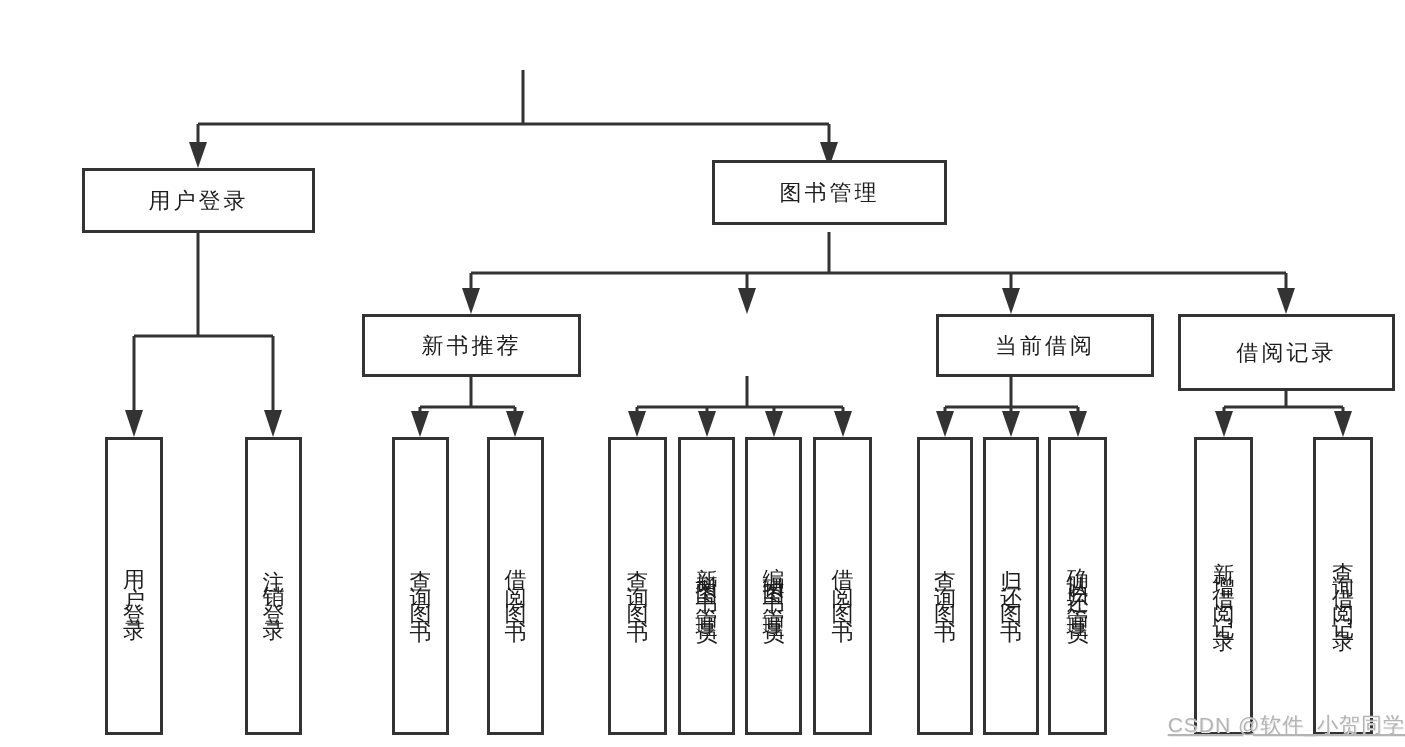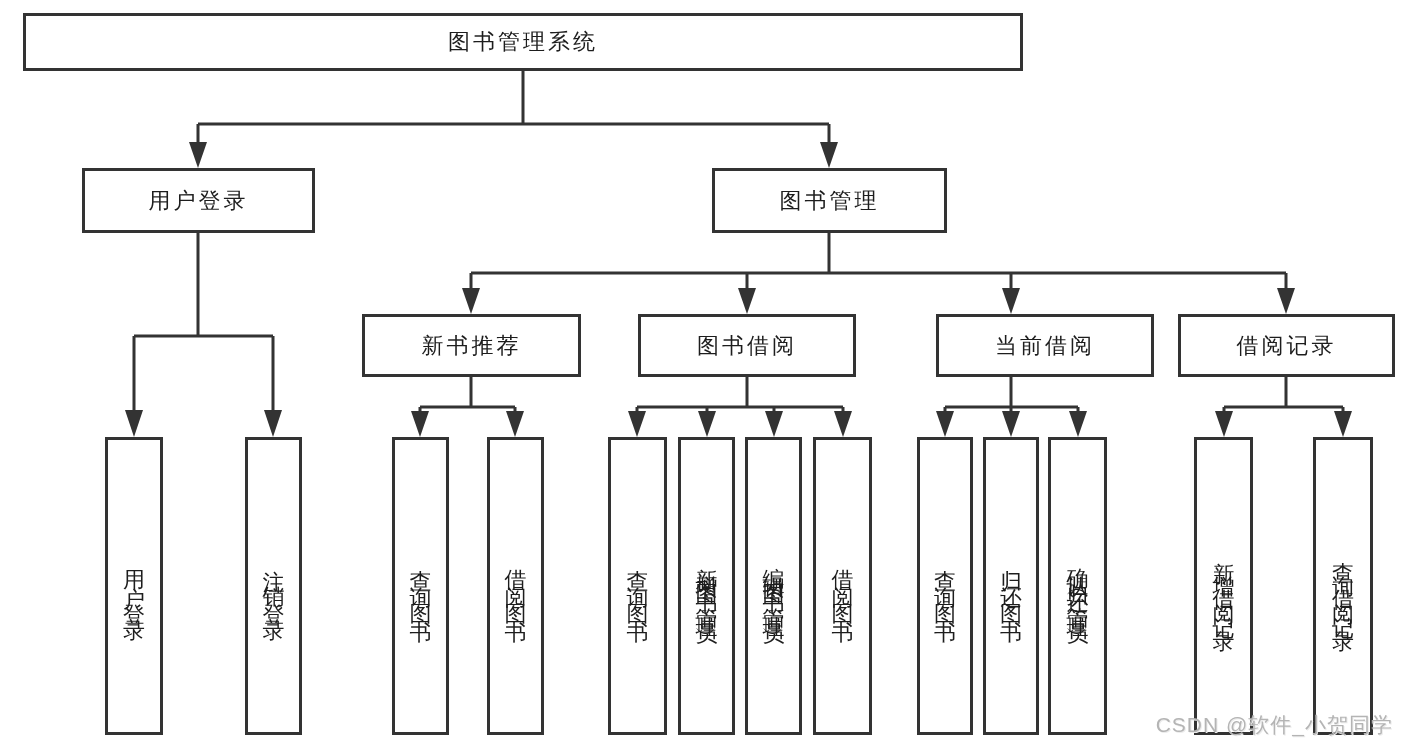--- a/index.html
+++ b/index.html
@@ -36,27 +36,28 @@
     text-orientation: mixed;
     font-size: 22px;
     line-height: 1;
     white-space: nowrap;
   }
   .box.v span.ls4 { letter-spacing: 17px; }
   .box.v span.ls6 { letter-spacing: 14px; }
   .box.v span.ls9 { letter-spacing: 8px; }
   .watermark {
     position: absolute;
-    right: 12px;
+    right: 0;
     bottom: 8px;
     font-size: 21px;
     color: #b4b4b4;
     letter-spacing: 1px;
     text-shadow: 1px 1px 0 #ececec;
     white-space: nowrap;
+    text-decoration: underline;
   }
 </style>
 </head>
 <body>
 
 <div class="stage">
 
   <svg class="edges" viewBox="0 0 1405 747" aria-hidden="true">
     <g stroke="#333333" stroke-width="3" fill="none">
 
@@ -97,41 +98,35 @@
 
       <polygon points="936,411 954,411 945,437"></polygon>
       <polygon points="1002,411 1020,411 1011,437"></polygon>
       <polygon points="1069,411 1087,411 1078,437"></polygon>
 
       <polygon points="1215,411 1233,411 1224,437"></polygon>
       <polygon points="1334,411 1352,411 1343,437"></polygon>
     </g>
   </svg>
 
-  <div class="box h" style="left:23px;top:13px;width:1000px;height:58px">
-    <span>图书管理系统</span>
-  </div>
 
   <div class="box h" style="left:82px;top:168px;width:233px;height:65px">
     <span>用户登录</span>
   </div>
-  <div class="box h" style="left:712px;top:168px;width:235px;height:65px">
+  <div class="box h" style="left:712px;top:160px;width:235px;height:65px">
     <span>图书管理</span>
   </div>
 
   <div class="box h" style="left:362px;top:314px;width:219px;height:63px">
     <span>新书推荐</span>
   </div>
-  <div class="box h" style="left:638px;top:314px;width:218px;height:63px">
-    <span>图书借阅</span>
-  </div>
   <div class="box h" style="left:936px;top:314px;width:218px;height:63px">
     <span>当前借阅</span>
   </div>
-  <div class="box h" style="left:1178px;top:314px;width:217px;height:63px">
+  <div class="box h" style="left:1178px;top:314px;width:217px;height:77px">
     <span>借阅记录</span>
   </div>
 
   <div class="box v" style="left:105px;top:437px;width:58px;height:298px">
     <span class="ls4">用户登录</span>
   </div>
   <div class="box v" style="left:245px;top:437px;width:57px;height:298px">
     <span class="ls4">注销登录</span>
   </div>
 

